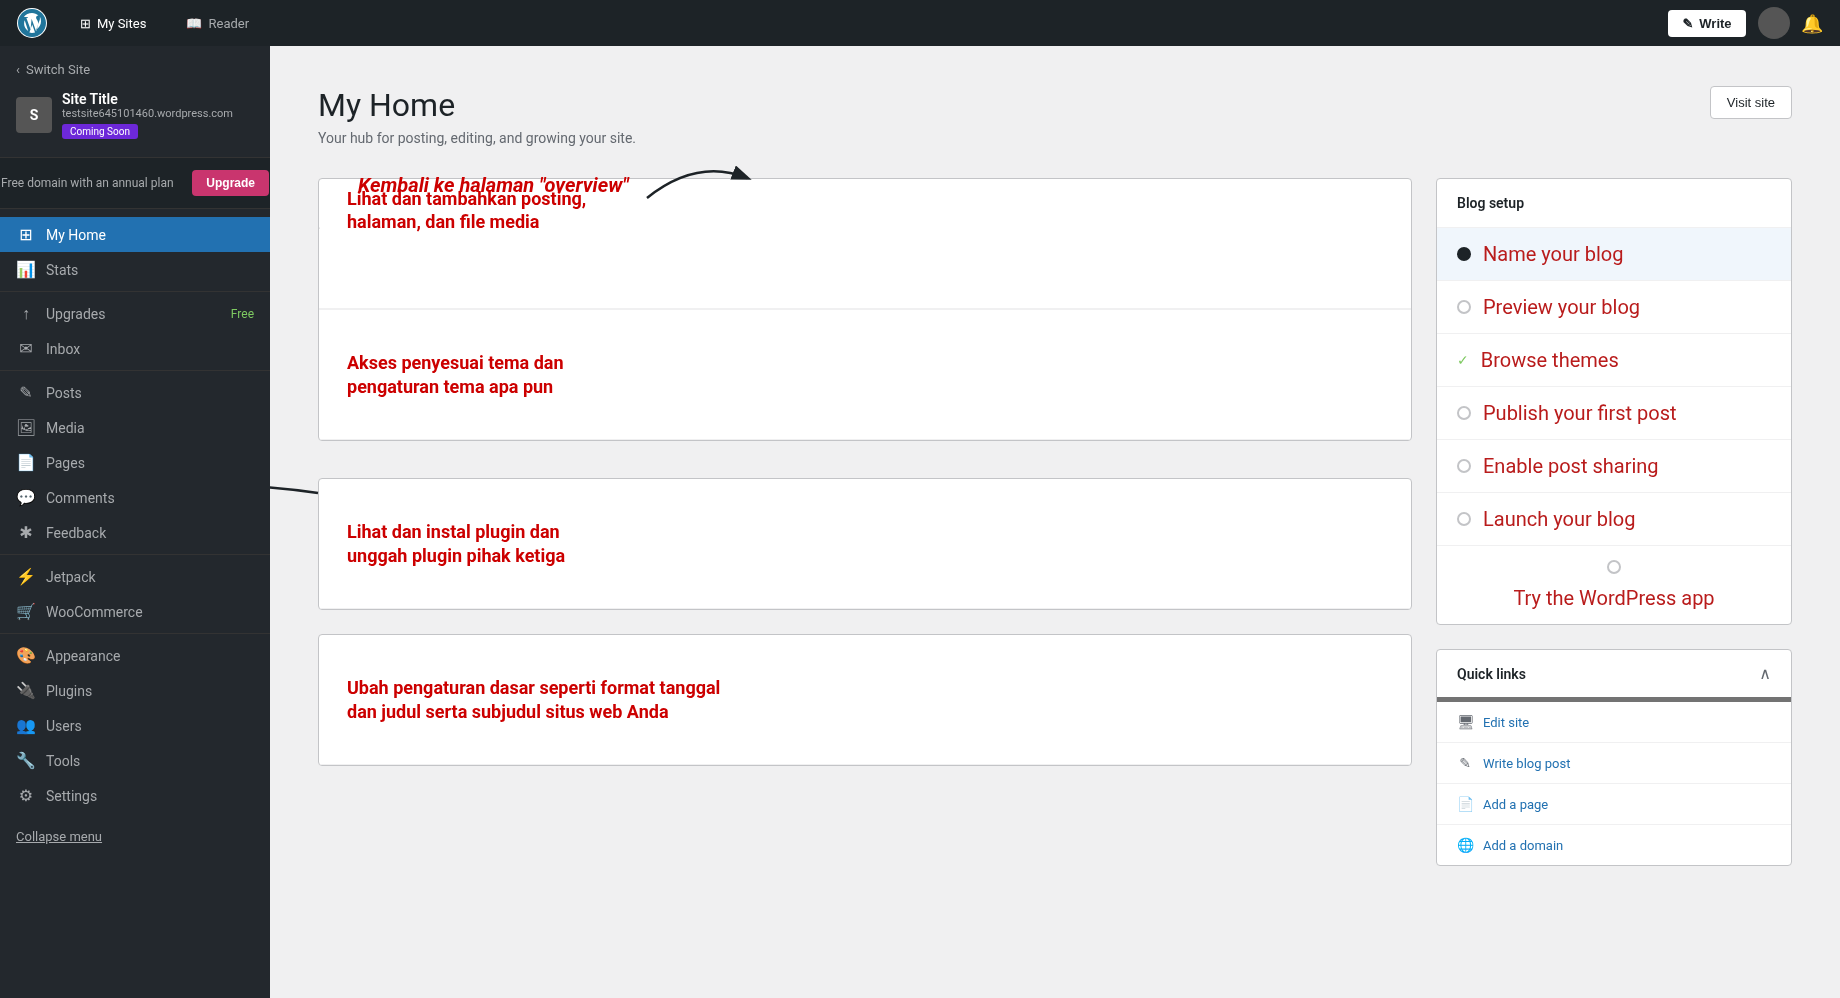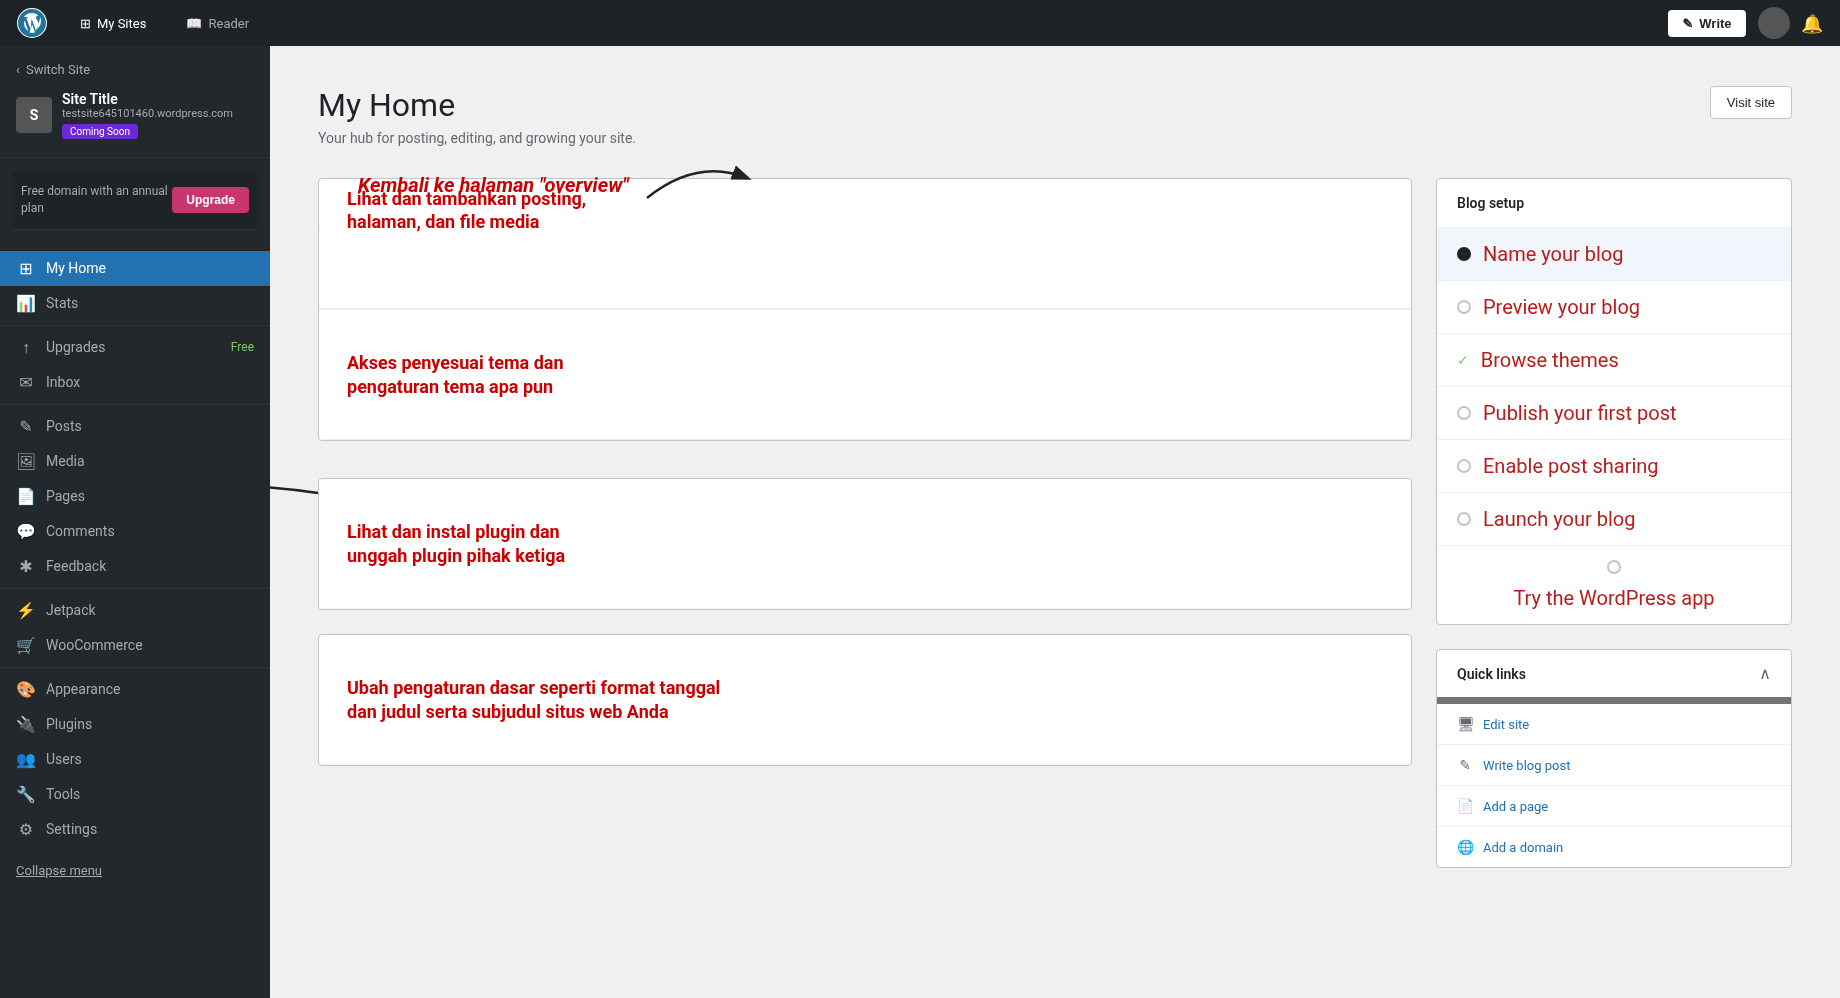--- a/index.html
+++ b/index.html
@@ -99,22 +99,22 @@
       font-size: 10px;
       padding: 2px 8px;
       border-radius: 3px;
       margin-top: 4px;
       width: fit-content;
     }
 
     
     .upgrade-banner {
       background: #1d2327;
-      margin: 13px;
-      padding: 12px 8px;
+      margin: 0;
+      padding: 12px 1px;
       display: flex;
       align-items: center;
       justify-content: space-between;
       border-bottom: 1px solid #333;
     }
     .upgrade-text { color: #a7aaad; font-size: 12px; line-height: 1.4; }
     .upgrade-btn {
       background: #c9356e;
       color: #fff;
       border: none;
@@ -228,21 +228,21 @@
     .setup-item-check { color: #7ec961; font-size: 14px; flex-shrink: 0; }
     .setup-item-label { font-size: 20px; color: #b91c1c; }
 
     
     .quick-links-card { background: #fff; border-radius: 4px; border: 1px solid #c3c4c7; overflow: hidden; }
     .quick-links-header {
       display: flex;
       align-items: center;
       justify-content: space-between;
       padding: 14px 20px;
-      border-bottom: 7px solid #737373;
+      border-bottom: 5px solid #737373;
     }
     .quick-links-title { font-size: 14px; font-weight: 600; color: #1d2327; }
     .quick-link-item {
       display: flex;
       align-items: center;
       gap: 10px;
       padding: 12px 20px;
       border-bottom: 1px solid #f0f0f1;
       cursor: pointer;
       color: #2271b1;

